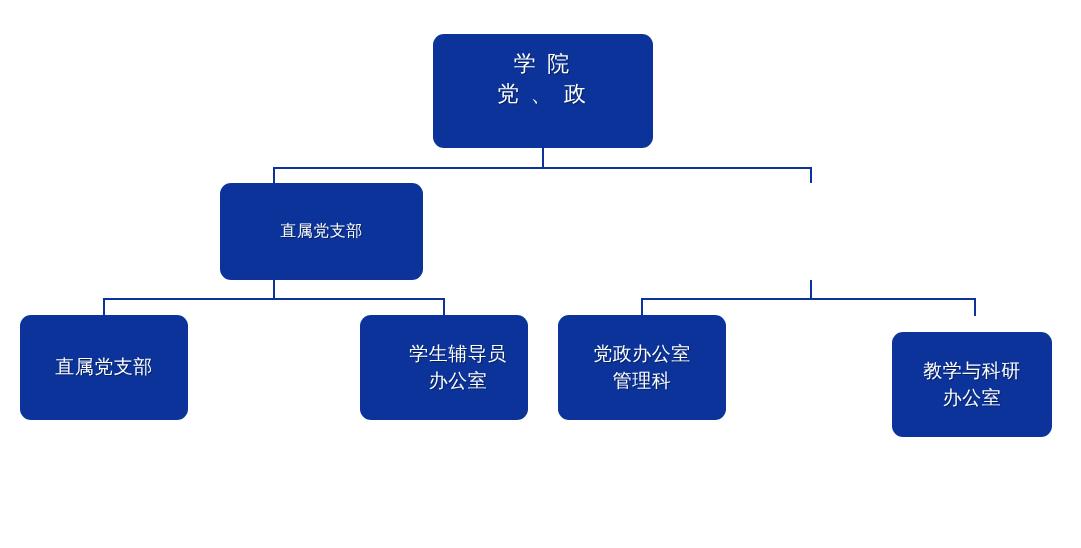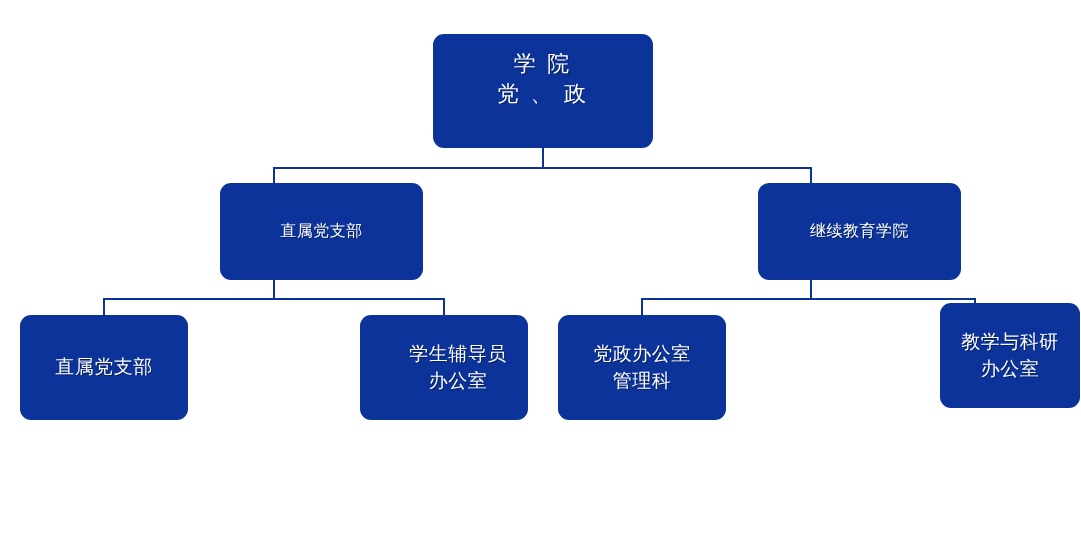--- a/index.html
+++ b/index.html
@@ -88,36 +88,33 @@
 
   <div class="node level-1" style="left:433px; top:34px; width:220px; height:114px;">
     <span class="node-label">学  院
 党  、  政</span>
   </div>
 
   <div class="node level-2" style="left:172px; top:183px; width:203px; height:97px;">
     <span class="node-label">直属党支部</span>
   </div>
 
-  <div class="node level-2" style="left:710px; top:183px; width:203px; height:97px;">
-    <span class="node-label">继续教育学院</span>
-  </div>
 
   <div class="node level-3" style="left:20px; top:315px; width:168px; height:105px;">
     <span class="node-label">直属党支部</span>
   </div>
 
   <div class="node level-3" style="left:360px; top:315px; width:168px; height:105px;padding-left:28px;">
     <span class="node-label">学生辅导员
 办公室</span>
   </div>
 
   <div class="node level-3" style="left:558px; top:315px; width:168px; height:105px;">
     <span class="node-label">党政办公室
 管理科</span>
   </div>
 
-  <div class="node level-3" style="left:892px; top:303px; width:140px; height:105px;margin-left:48px;">
+  <div class="node level-3" style="left:892px; top:332px; width:160px; height:105px;">
     <span class="node-label">教学与科研
 办公室</span>
   </div>
 
 </div>
 
 </body></html>

